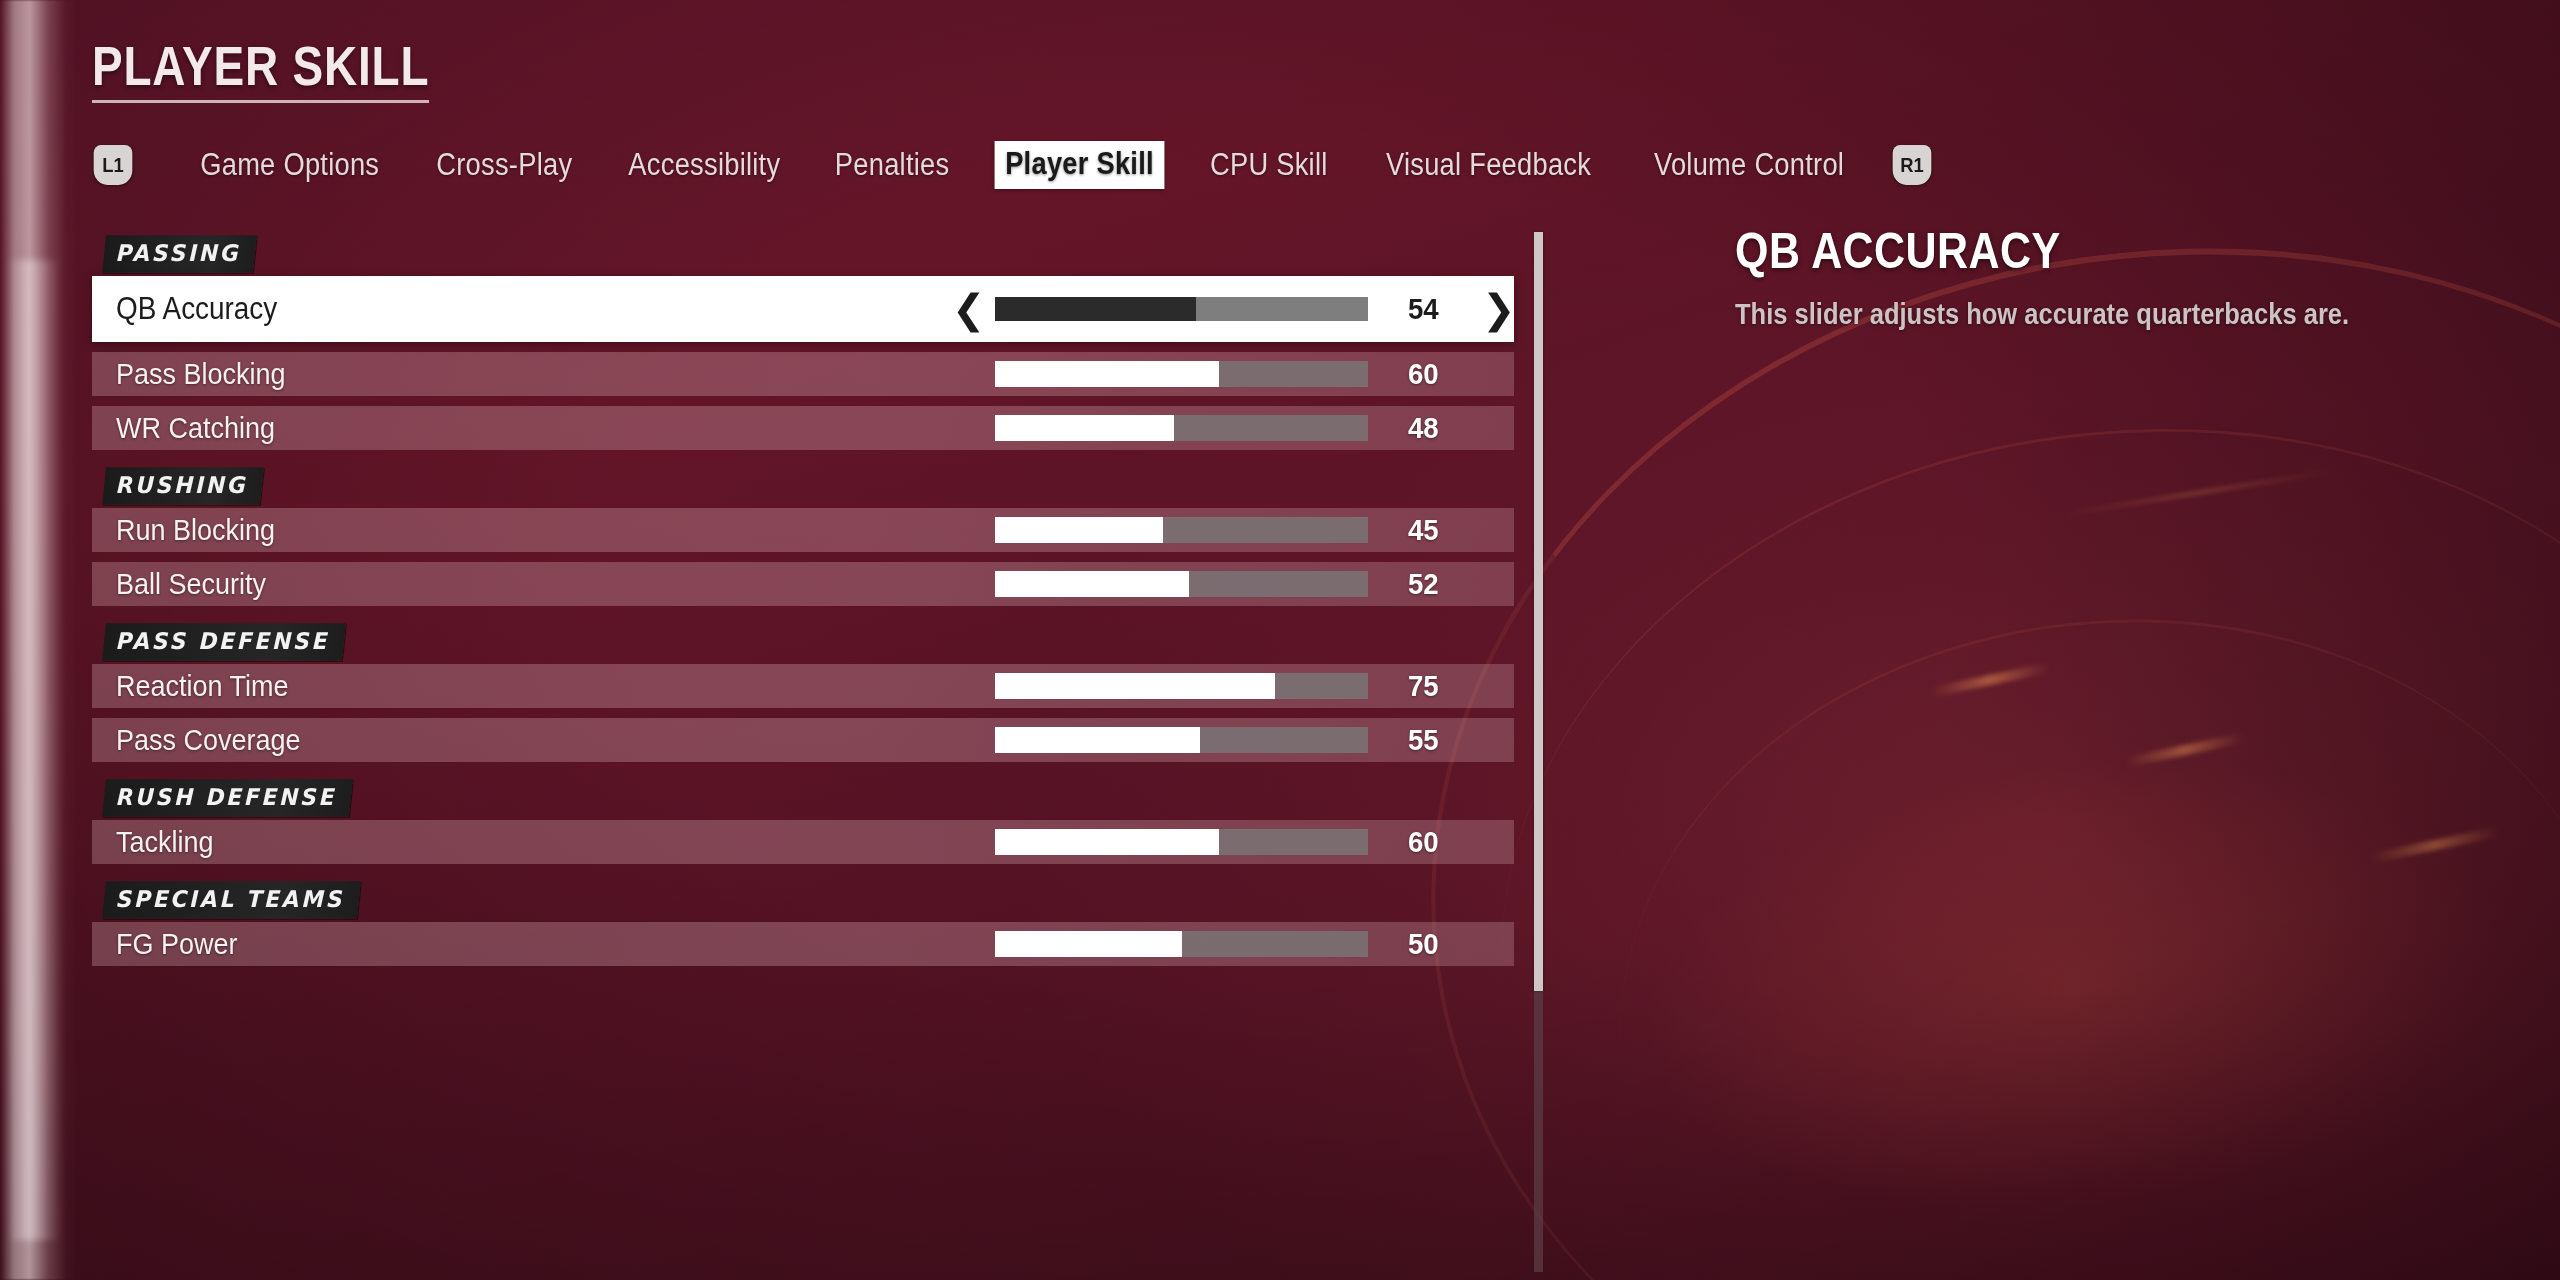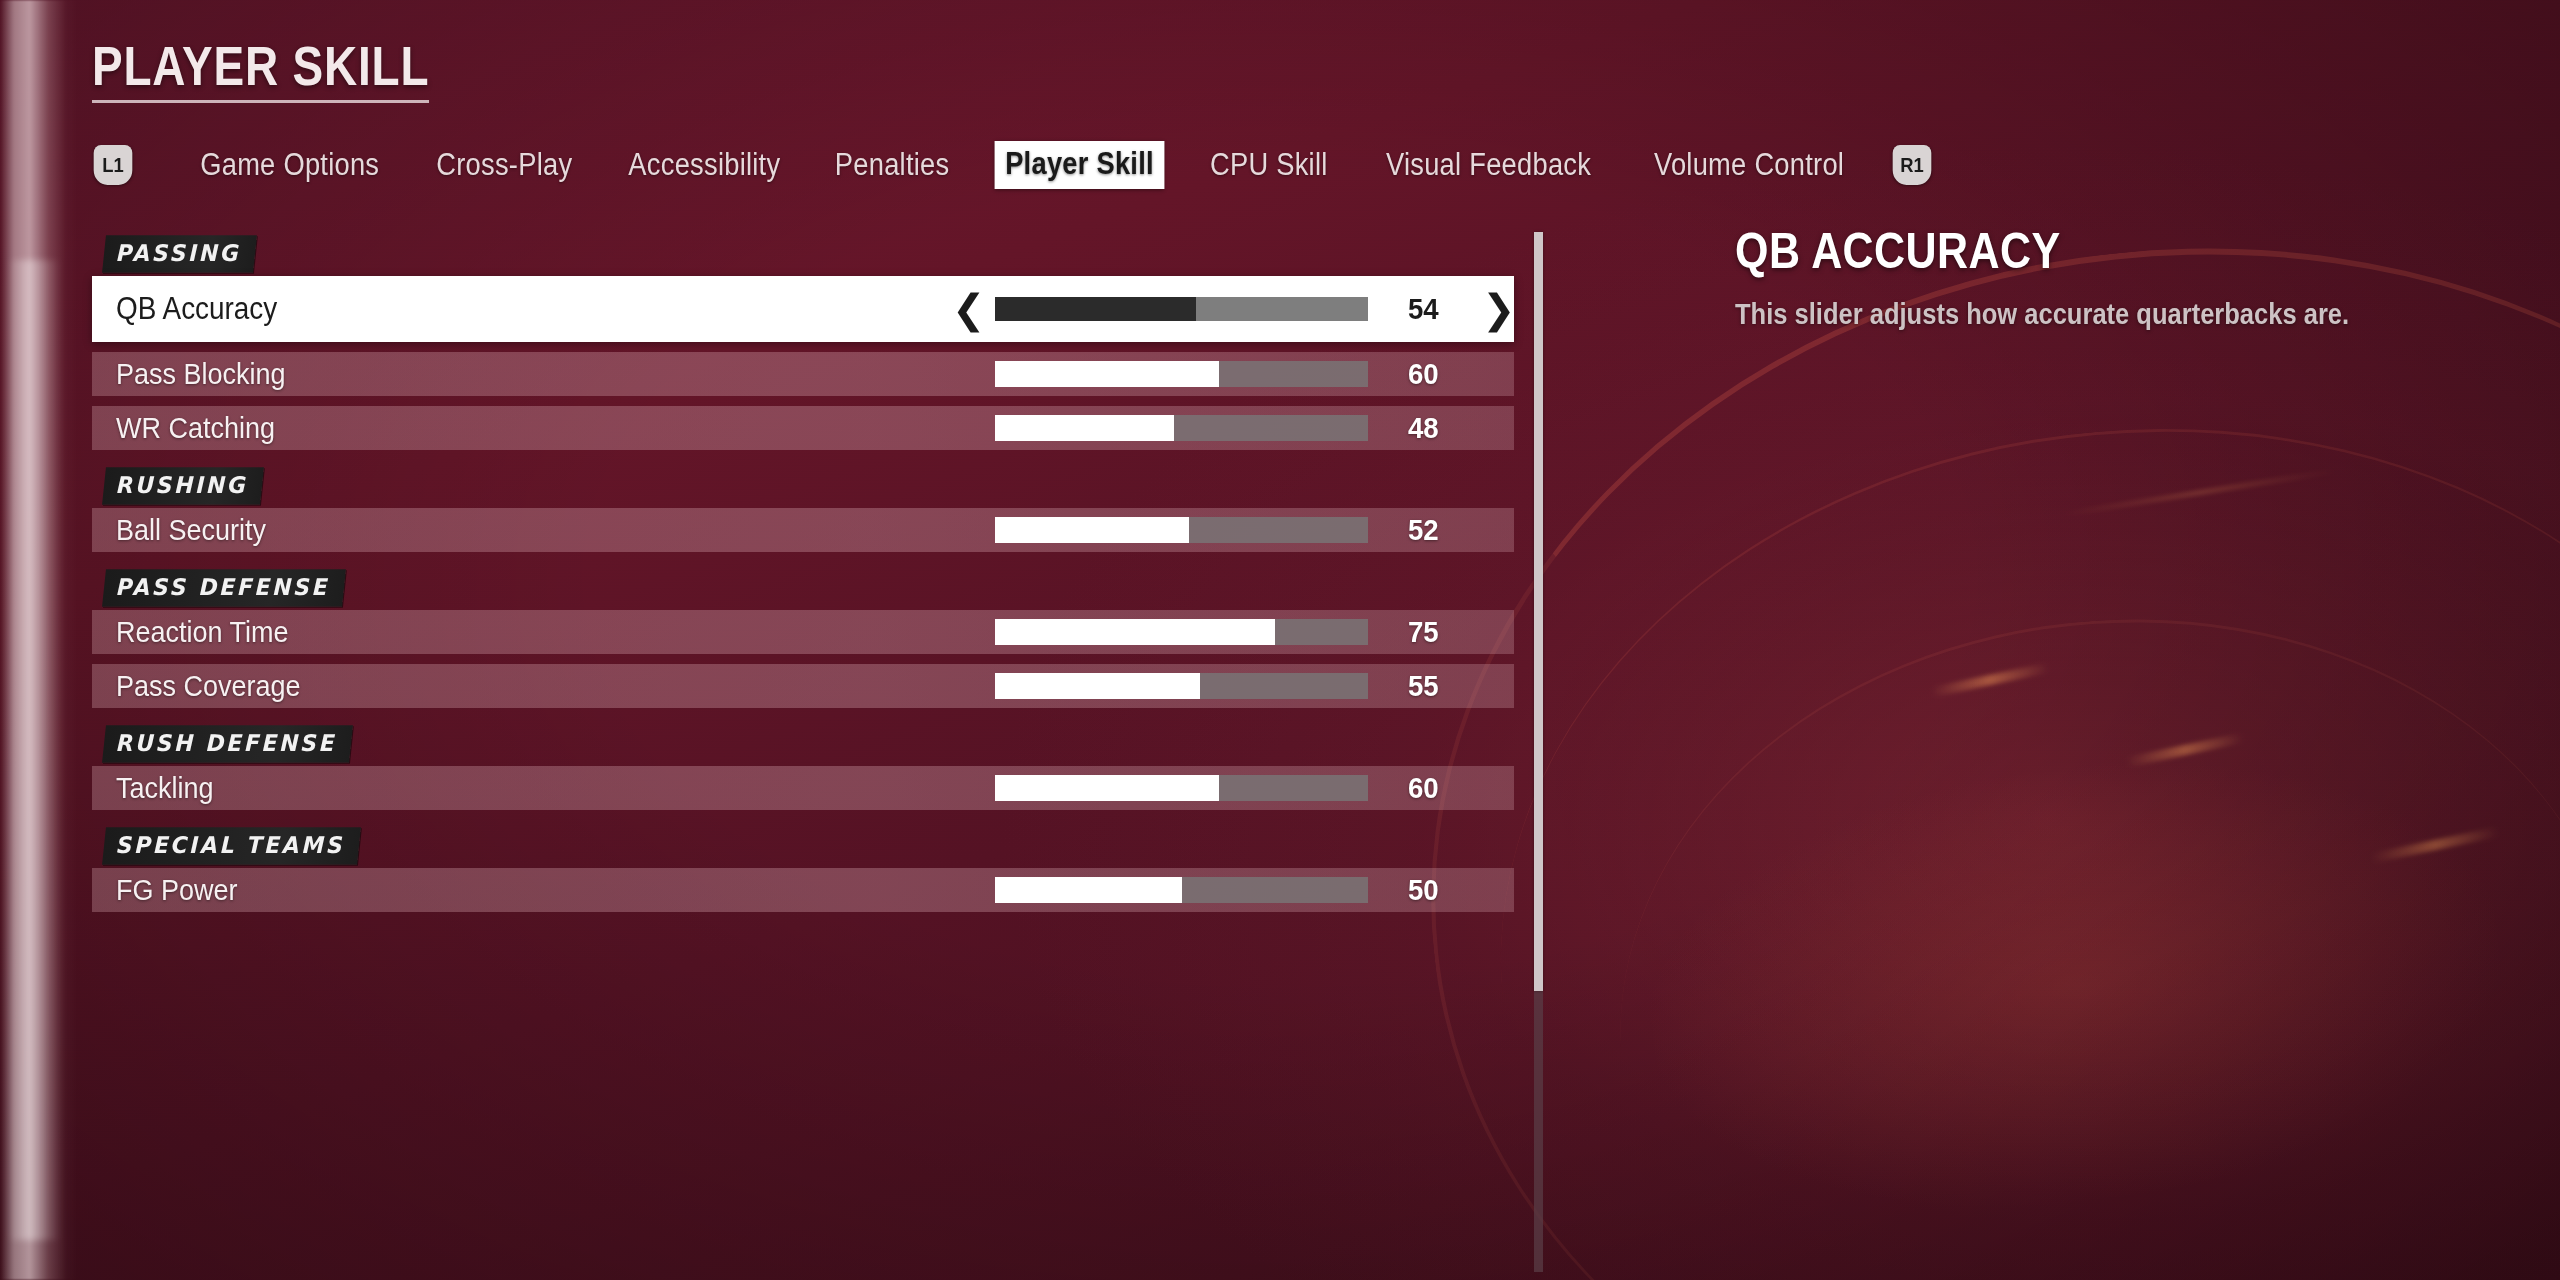--- a/index.html
+++ b/index.html
@@ -335,20 +335,26 @@
           <div class="fill" style="width: 60%;"></div>
         </div>
         <div class="value">60</div>
       </div><div class="row">
         <div class="label">WR Catching</div>
         <div class="track">
           <div class="fill" style="width: 48%;"></div>
         </div>
         <div class="value">48</div>
       </div><div class="section-header"><span>RUSHING</span></div><div class="row">
+        <div class="label">Run Blocking</div>
+        <div class="track">
+          <div class="fill" style="width: 45%;"></div>
+        </div>
+        <div class="value">45</div>
+      </div><div class="row">
         <div class="label">Ball Security</div>
         <div class="track">
           <div class="fill" style="width: 52%;"></div>
         </div>
         <div class="value">52</div>
       </div><div class="section-header"><span>PASS DEFENSE</span></div><div class="row">
         <div class="label">Reaction Time</div>
         <div class="track">
           <div class="fill" style="width: 75%;"></div>
         </div>

